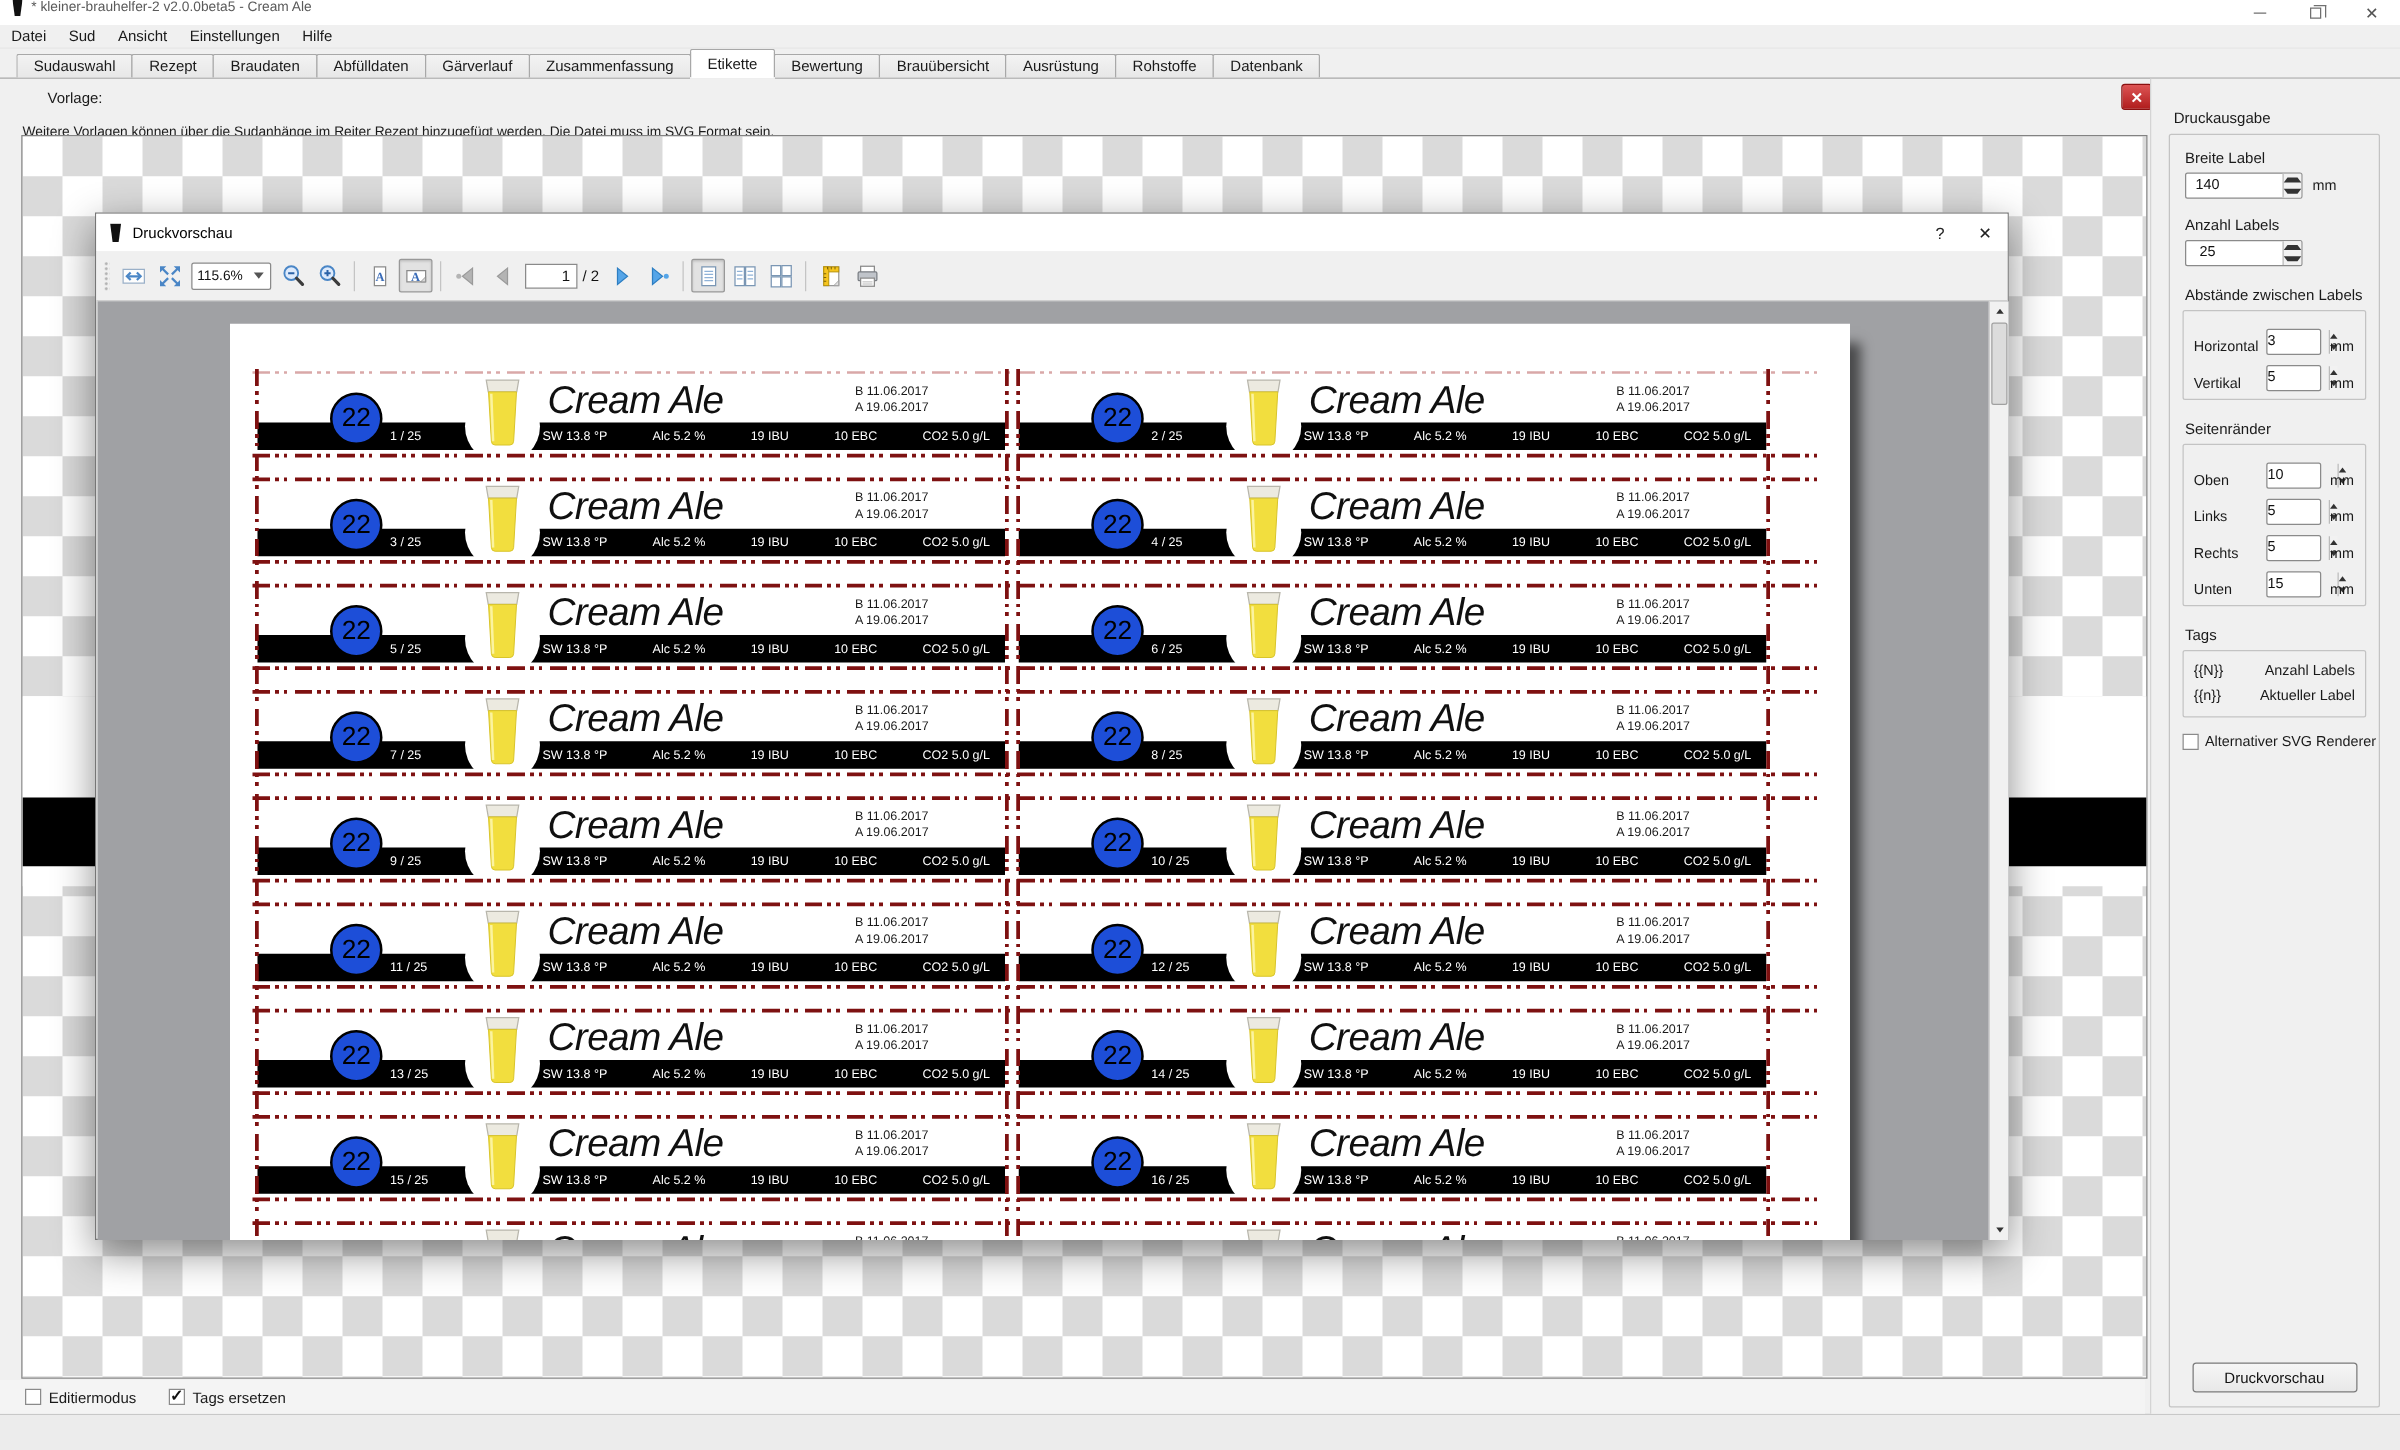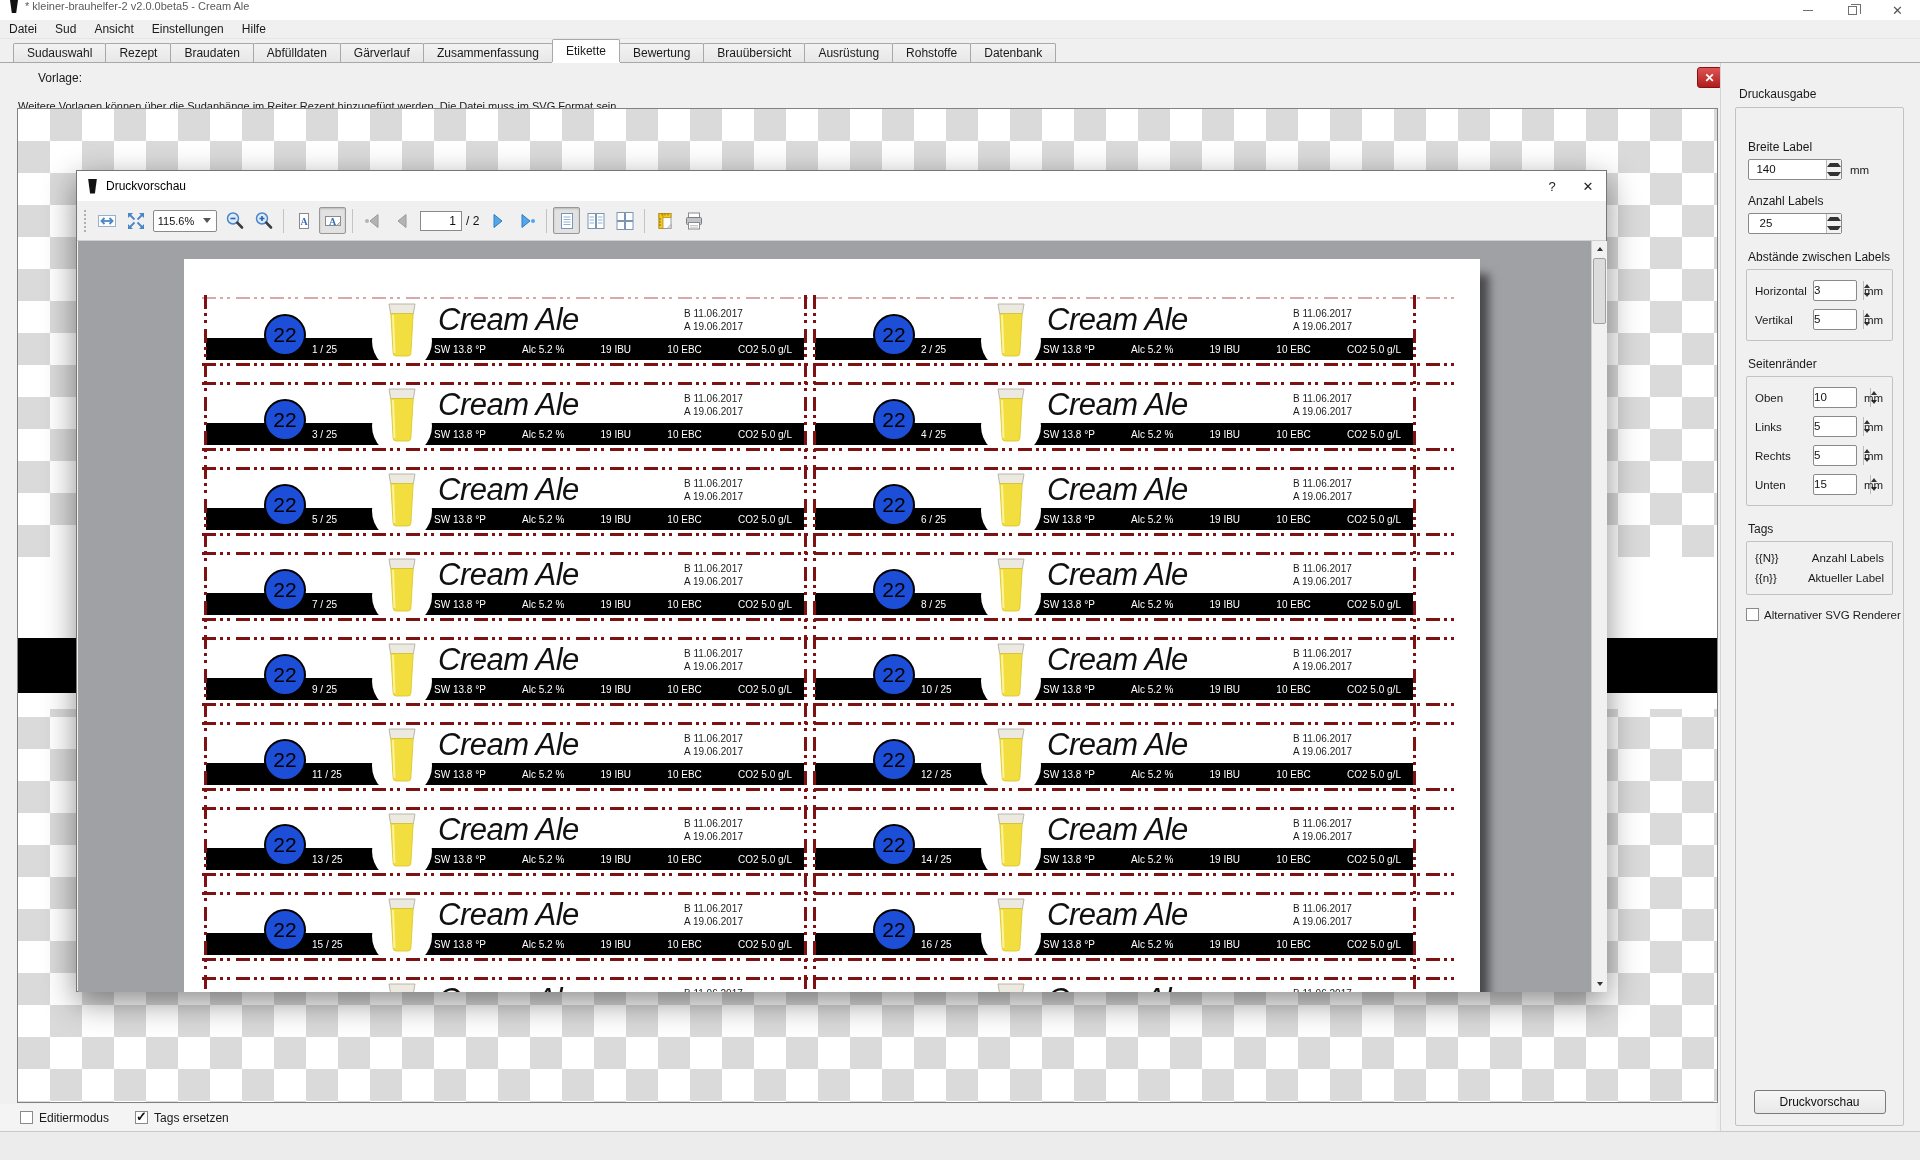--- a/index.html
+++ b/index.html
@@ -57,33 +57,33 @@
   .checkbox { width:13px; height:13px; background:#fff; border:1px solid #8a8a8a; position:relative; }
   .checkbox.checked:after { content:"✓"; position:absolute; left:0px; top:-3px; font-size:13px; font-weight:bold; color:#111; }
   .cb-label { font-size:12px; color:#1a1a1a; margin:0 0 0 6px; }
   #footer .cb1 { margin-left:20px; }
   #footer .cb2 { margin-left:26px; }
   #bottom-strip { position:absolute; left:0; top:1131px; width:1920px; height:29px; background:#ececec; border-top:1px solid #c8c8c8; }
 
   
   #sidebar { position:absolute; left:1720px; top:63px; width:200px; height:1068px; background:#f0f0f0; border-left:1px solid #d4d4d4; z-index:2; }
   #sidebar-title { font-size:12px; color:#1a1a1a; position:absolute; left:18px; top:24px; }
-  #sb-box { position:absolute; left:14px; right:16px; top:44px; bottom:5px; border:1px solid #c3c3c3; border-radius:2px; padding-top:24px; }
+  #sb-box { position:absolute; left:14px; right:16px; top:44px; bottom:5px; border:1px solid #c3c3c3; border-radius:2px; padding-top:3px; }
   .sb-label { font-size:12px; color:#1a1a1a; margin:8px 0 5px 12px; }
   .spin { display:flex; height:21px; background:#fff; border:1px solid #8a8a8a; border-radius:2px;gap:43px; }
   .spin .val { flex:1; text-align:center; font-size:11.5px; color:#111; line-height:19px; }
   .spin .arrows { width:15px; display:flex; flex-direction:column; border-left:1px solid #bbb; background:#f2f2f2; }
   .spin .arrows div { flex:1; display:flex; align-items:center; justify-content:center; }
   .tri-up-s { width:0; height:0; border-left:3px solid transparent; border-right:3px solid transparent; border-bottom:4px solid #333; }
   .tri-dn-s { width:0; height:0; border-left:3px solid transparent; border-right:3px solid transparent; border-top:4px solid #333; }
   .spin-row { display:flex; align-items:center; margin-left:12px; }
   .spin-row .big { width:94px; }
   .spin-row .unit { font-size:11.5px; color:#1a1a1a; margin-left:8px; }
   .inner-box { margin:4px 10px 0 10px; border:1px solid #c3c3c3; border-radius:2px; padding:6px 8px; }
-  .ib-row { display:flex; align-items:center; height:29px; }
+  .ib-row { display:flex; align-items:flex-end; height:29px; }
   .ib-row .lab { flex:1; font-size:11.5px; color:#1a1a1a; }
   .ib-row .spin { width:44px; }
   .ib-row .unit { font-size:11.5px; color:#1a1a1a; margin-left:7px; width:20px; }
   .tag-row { display:flex; align-items:center; height:20px; }
   .tag-row .tag { font-size:11.5px; color:#1a1a1a; flex:1; }
   .tag-row .desc { font-size:11.5px; color:#1a1a1a; }
   #svg-renderer-row { display:flex; align-items:center; margin:13px 0 0 10px; }
   #svg-renderer-row .cb-label { font-size:11.5px; margin-left:5px; }
   #preview-launch-btn { position:absolute; left:50%; transform:translateX(-50%); bottom:11px; width:132px; height:24px;
     border:1px solid #7a7a7a; border-radius:3px; background:linear-gradient(#f6f6f6,#e8e8e8); font-size:12px; color:#111;

